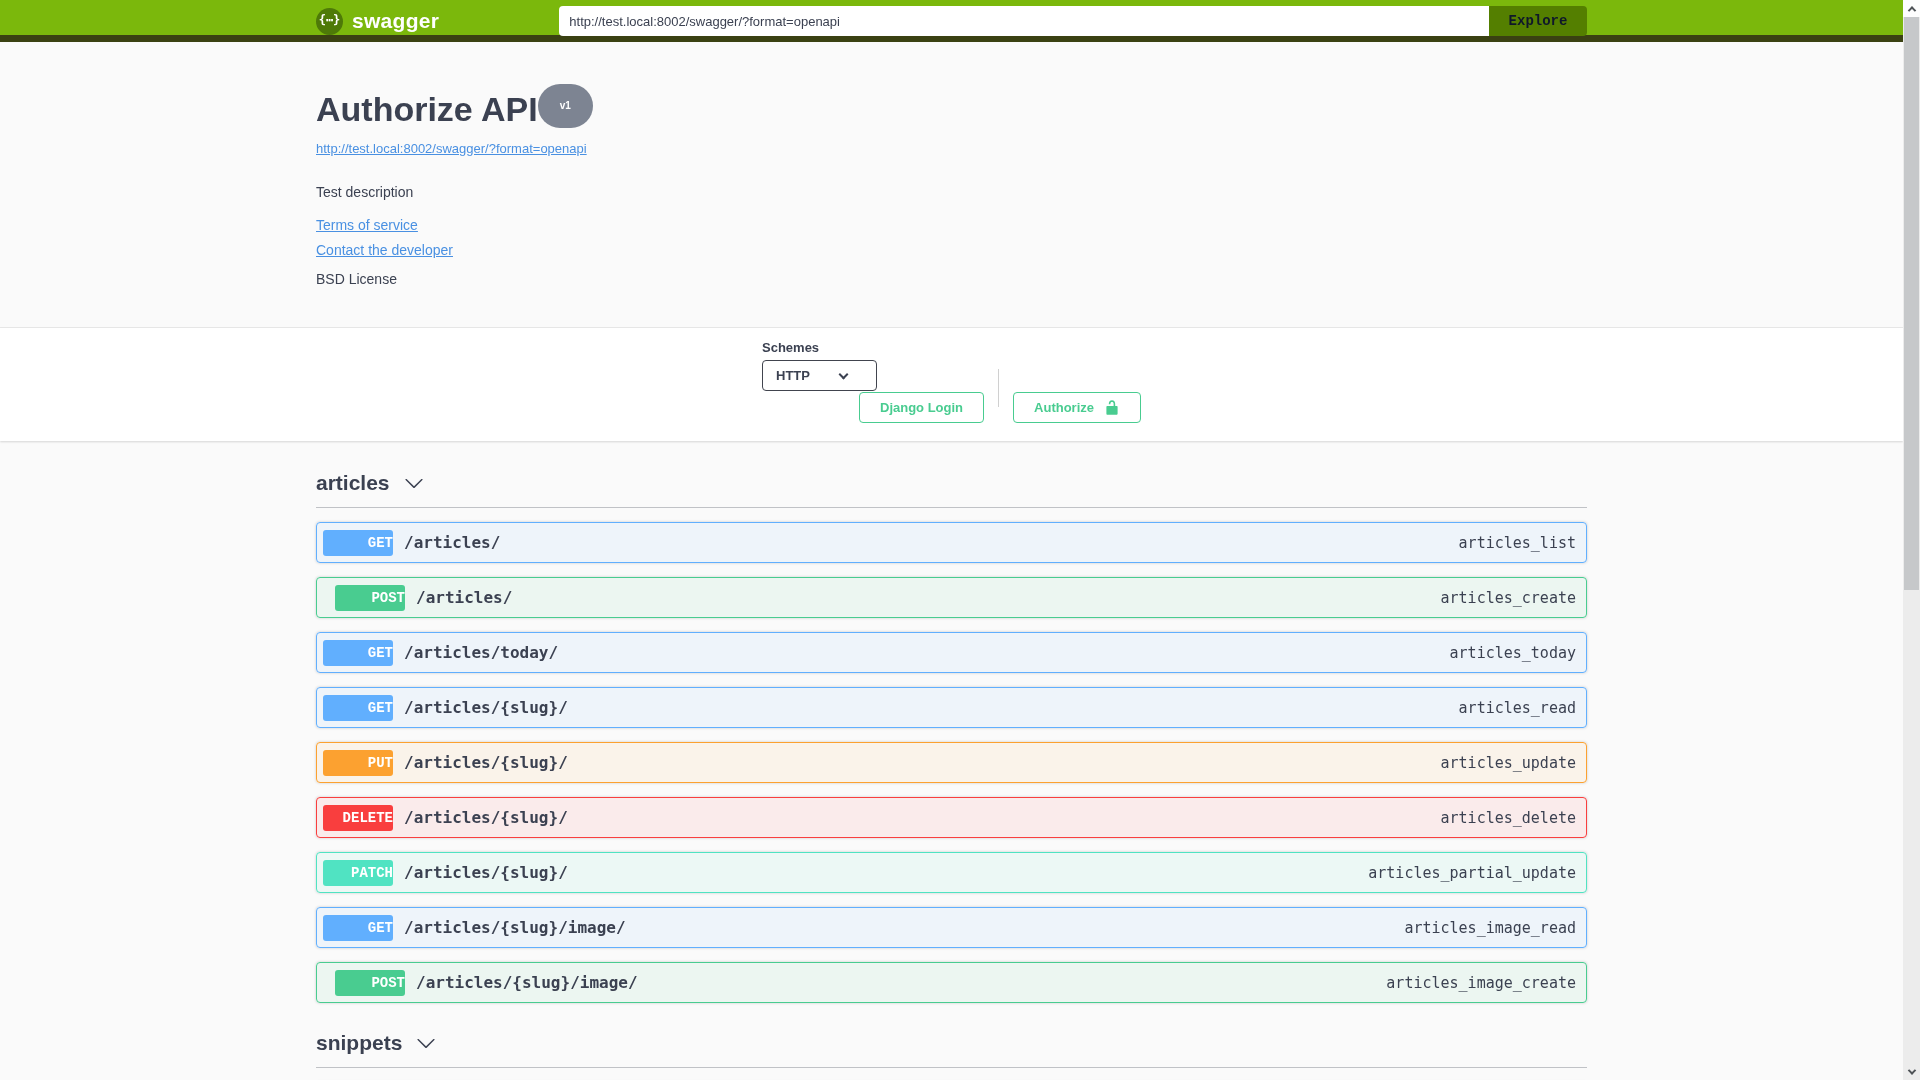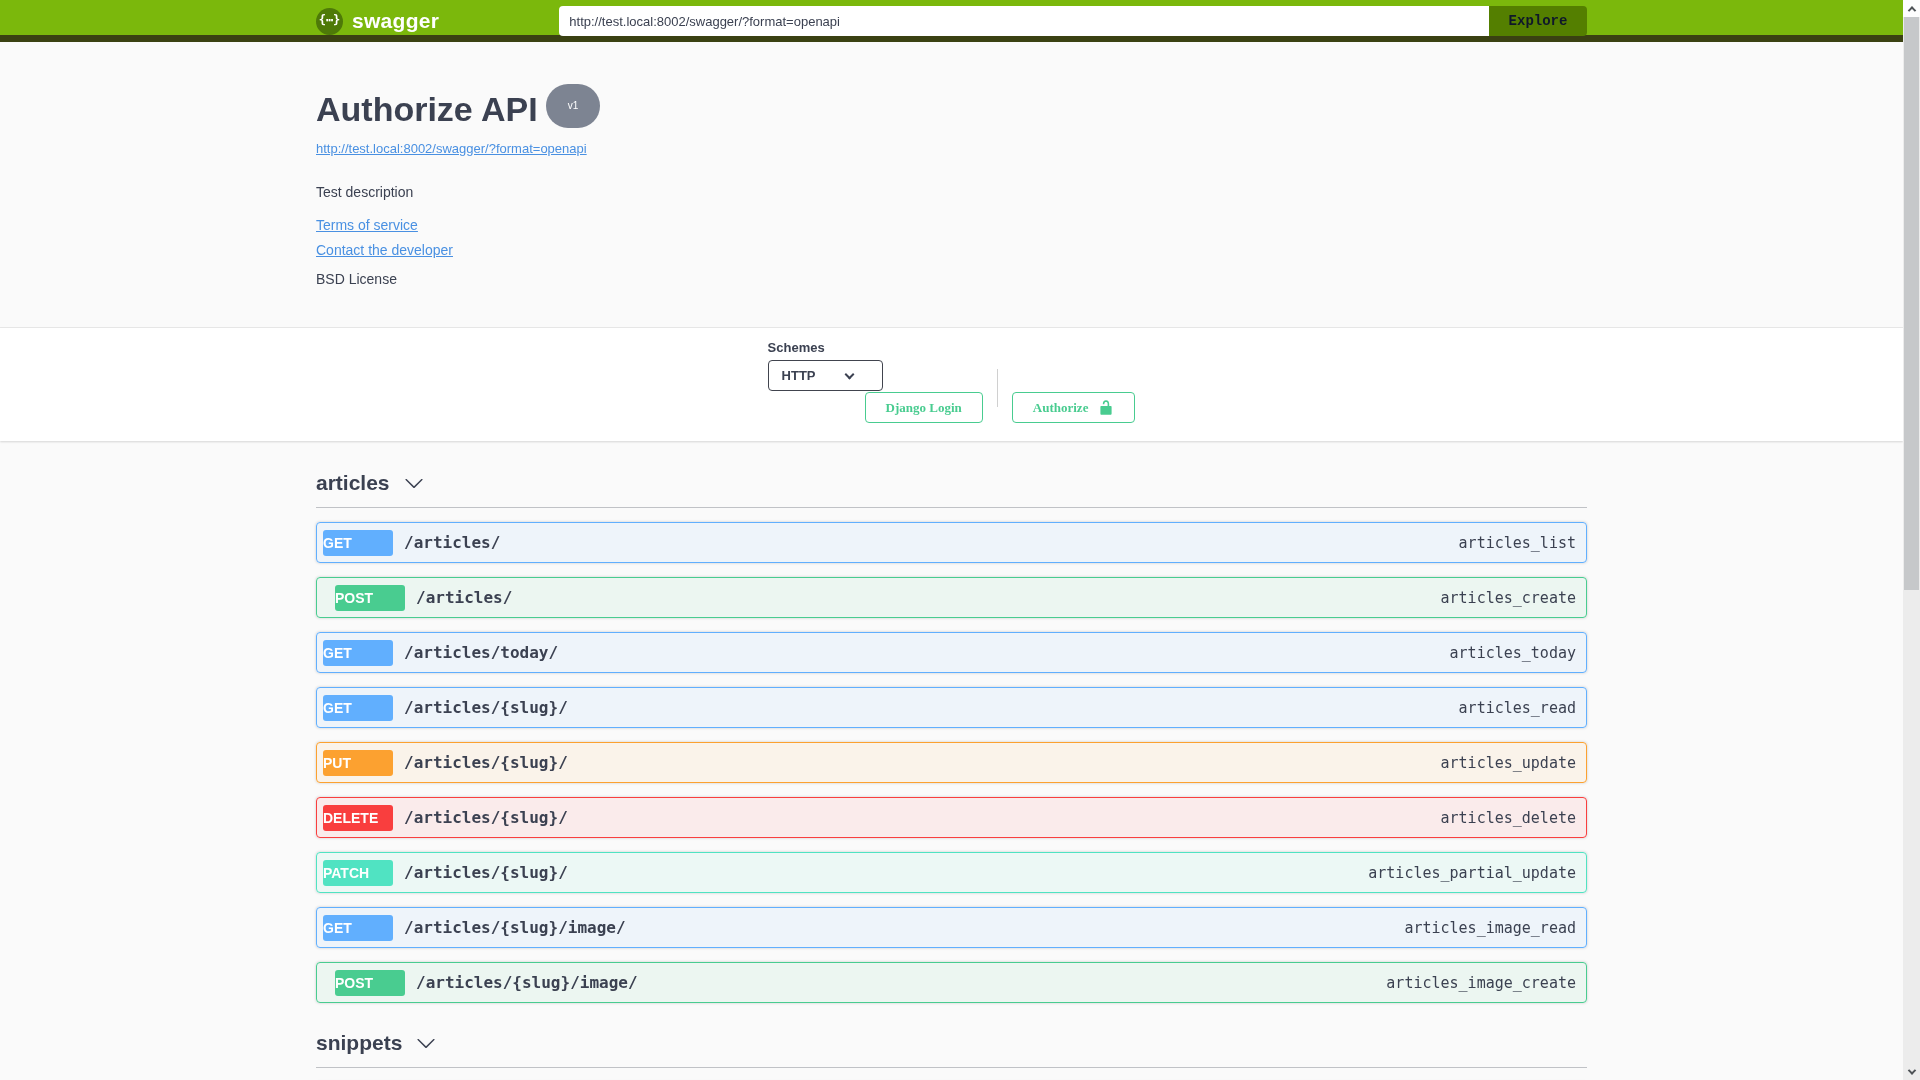--- a/index.html
+++ b/index.html
@@ -44,22 +44,22 @@
     border-radius: 0 4px 4px 0; cursor: pointer;
     font-family: Liberation Mono, monospace;
   }
 
   
   .hero { background: #fafafa; padding: 48px 0 40px 0; border-bottom: 1px solid #e8e8e8; }
   .api-title { font-size: 34px; font-weight: bold; color: #3b4151; line-height: 38px; }
   .version-badge {
     display: inline-block; vertical-align: top; position: relative; top: -6px;
     background: #7d8492; color: #fff;
-    font-size: 10px; font-weight: normal;
-    padding: 3px 22px; border-radius: 50px; margin-left: 8px;
+    font-size: 10px; font-weight: bold;
+    padding: 3px 22px; border-radius: 50px; 
   }
   .base-url {
     font-family: "DejaVu Sans Mono", monospace;
     font-size: 12px; color: #3b4151; margin-top: 7px;
   }
   a.link { color: #4990e2; text-decoration: underline; }
   .spec-link { display: inline-block; font-size: 13px; margin-top: 7px; }
   .description { font-size: 14px; margin-top: 27px; }
   .terms-link { display: inline-block; font-size: 14px; margin-top: 17px; }
   .contact-link { display: inline-block; font-size: 14px; margin-top: 8px; }
@@ -89,21 +89,21 @@
     border-right: 2px solid #3b4151; border-bottom: 2px solid #3b4151;
     transform: rotate(45deg); pointer-events: none;
   }
   .auth-area { display: flex; align-items: center; align-self: center; margin-top: 12px; }
   .auth-btn {
     height: 31px; background: transparent;
     border: 1.5px solid #49cc90; border-radius: 4px;
     color: #49cc90; font-weight: bold; font-size: 13px;
     padding: 0 20px; cursor: pointer;
     display: flex; align-items: center; gap: 10px;
-    font-family: Liberation Serif, serif;
+    font-family: Liberation Sans, sans-serif;
     margin-top: 40px;
   }
   .auth-divider { width: 1px; height: 38px; background: #d0d0d0; margin: 0 14px; }
 
   
   .main { padding-top: 30px; }
   .tag-section { margin-bottom: 28px; }
   .tag-header {
     display: flex; align-items: center; gap: 14px;
     padding-bottom: 12px; cursor: pointer;
@@ -114,22 +114,22 @@
     display: flex; align-items: center;
     height: 41px; margin-top: 14px;
     border-radius: 4px;
     box-shadow: 0 0 3px rgba(0,0,0,.19);
     cursor: pointer;
   }
   .opblock:first-of-type { margin-top: 7px; }
   .method-badge {
     min-width: 70px; height: 26px; line-height: 26px;
     margin-left: 6px; border-radius: 3px;
-    text-align: left; color: #fff;
-    font-size: 14px; font-weight: bold;
+    text-align: right; color: #fff;
+    font-size: 14px; font-weight: bold; font-family: Liberation Mono, monospace;
   }
   .op-path {
     margin-left: 11px;
     font-family: "DejaVu Sans Mono", monospace;
     font-size: 16px; font-weight: 600; color: #3b4151;
   }
   .op-id {
     margin-left: auto; margin-right: 10px;
     font-family: "DejaVu Sans Mono", monospace;
     font-size: 15px; color: #3b4151;

